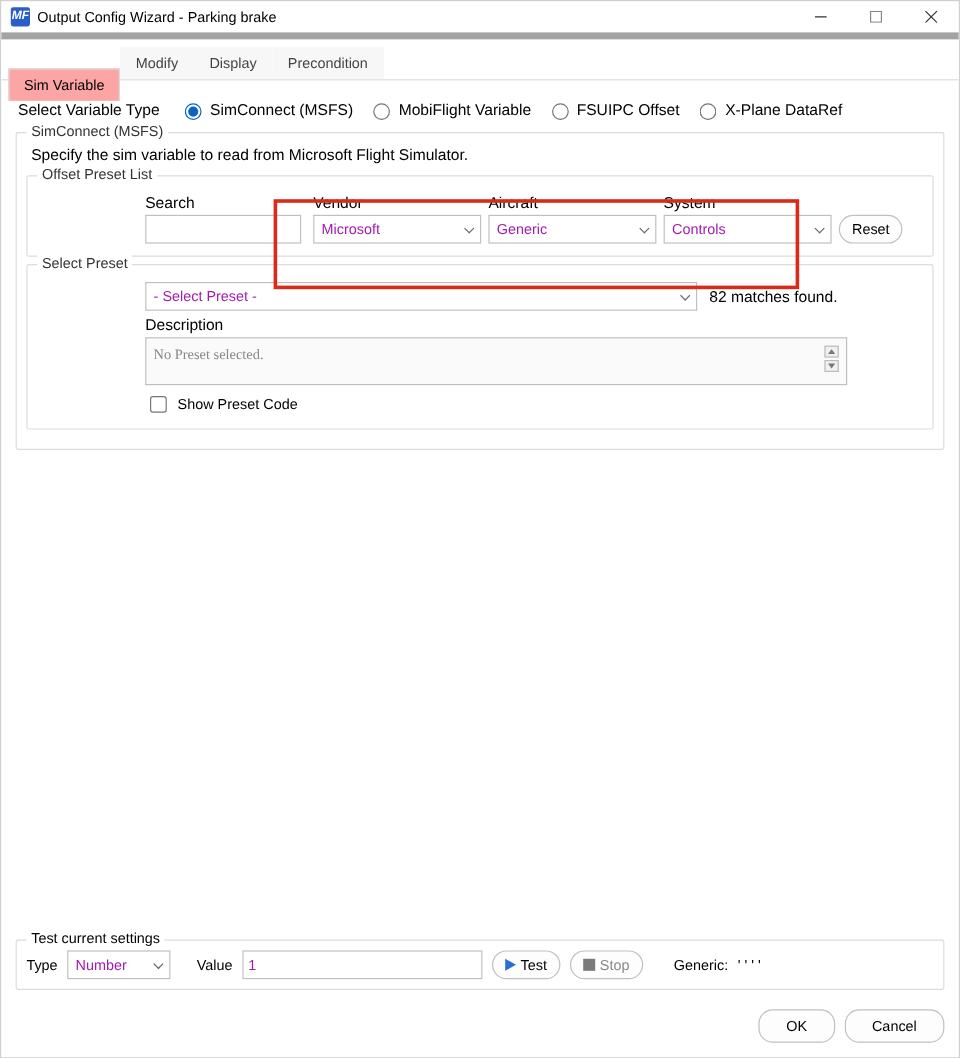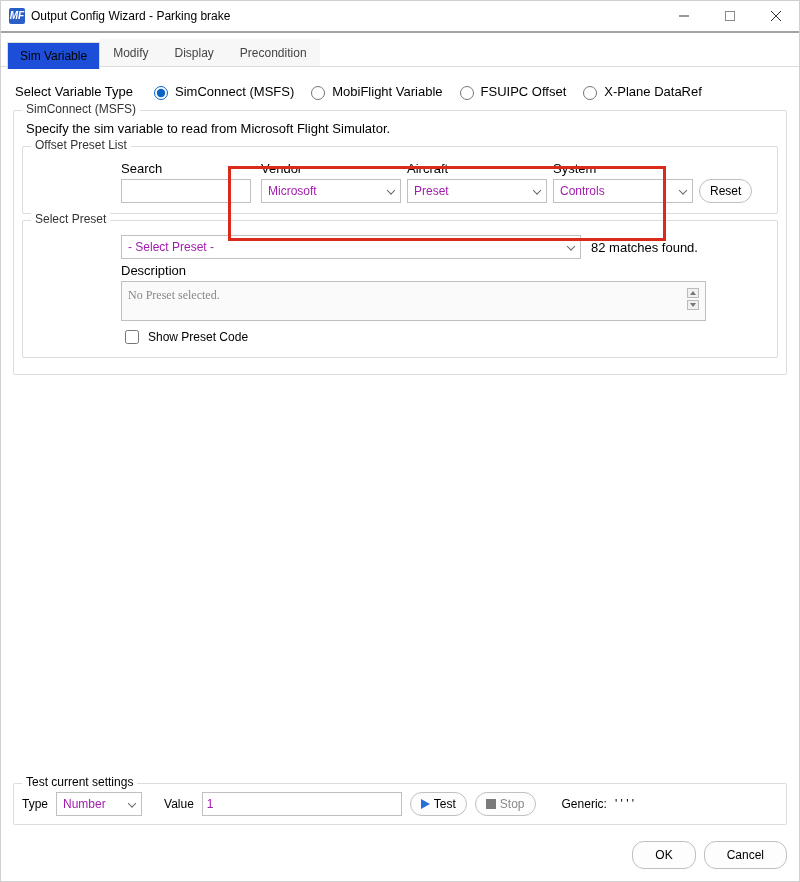--- a/index.html
+++ b/index.html
@@ -10,21 +10,21 @@
     color: #000;
     background: #fff;
     width: 800px; height: 882px;
     border: 1px solid #d0d0d0;
     display: flex; flex-direction: column;
   }
   
   .titlebar {
     height: 32px; display:flex; align-items:center;
     padding: 0 0 0 8px;
-    border-bottom: 2px solid #a3a3a3;
+    border-bottom: 6px solid #a3a3a3;
   }
   .mf-logo {
     width:16px; height:16px; background:#2a5fc7; color:#fff;
     font: italic 700 10px/16px "Segoe UI", sans-serif;
     text-align:center; margin-right:6px; border-radius:2px;
   }
   .title-text { font-size:12px; flex:0 0 auto; }
   .title-spacer { flex:1; }
   .winbtn {
     width:46px; height:32px; display:flex; align-items:center;
@@ -35,22 +35,22 @@
   .tabbar {
     display:flex; align-items:flex-end; gap:0; padding: 6px 6px 0 6px;
     border-bottom:1px solid #dcdcdc; background:#fff;
   }
   .tab {
     padding: 6px 12px 6px 12px;
     font-size:12px; color:#444; border:1px solid transparent;
     border-bottom:none; background:#f7f7f7; cursor:pointer;
   }
   .tab.active {
-    background:#1d4ed8; border-color:#dcdcdc; color:#000;
-    position:relative; top:3px;
+    background:#fca5a5; border-color:#dcdcdc; color:#000;
+    position:relative; top:18px;
   }
   
   .content { flex:1; padding: 10px 12px 0 12px; overflow:hidden; }
   
   .radios { display:flex; align-items:center; gap:12px; margin:6px 0 10px 2px; font-size:13px; }
   .radios .label { margin-right:4px; }
   .radio-wrap { display:flex; align-items:center; gap:4px; cursor:pointer; }
   input[type=radio] { accent-color:#0a64c3; width:14px; height:14px; }
   
   .group {
@@ -208,21 +208,21 @@
         <div class="field" style="width:140px; margin-left:28px;">
           <span class="field-label">Vendor</span>
           <div class="sel" style="width:140px;">
             <span>Microsoft</span>
           </div>
         </div>
 
         <div class="field" style="width:140px;">
           <span class="field-label">Aircraft</span>
           <div class="sel" style="width:140px;">
-            <span>Preset</span>
+            <span>Generic</span>
           </div>
         </div>
 
         <div class="field" style="width:140px;">
           <span class="field-label">System</span>
           <div class="sel" style="width:140px;">
             <span>Controls</span>
           </div>
         </div>
 

